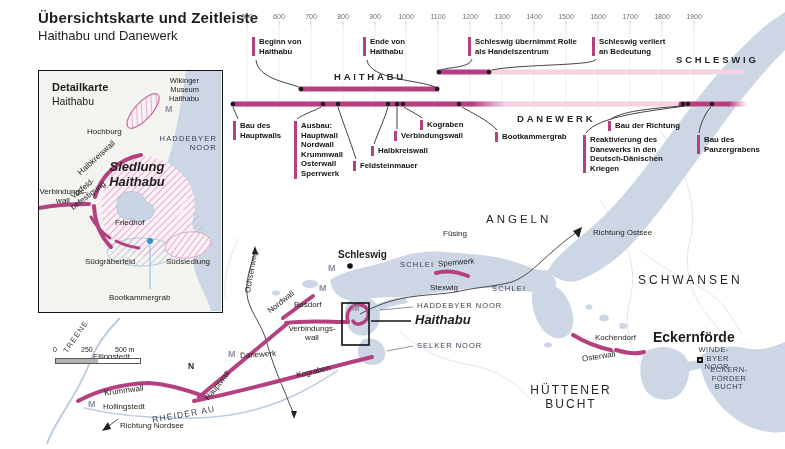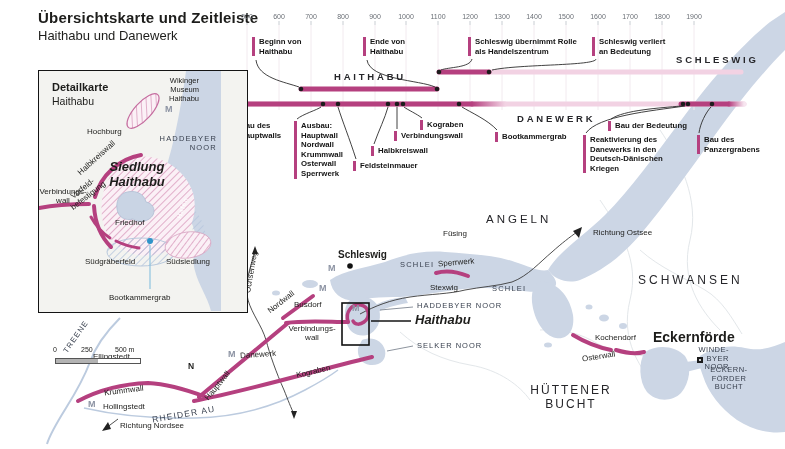--- a/index.html
+++ b/index.html
@@ -13,21 +13,21 @@
   .vil{font-size:8px;}
   .wtr{font-size:7.5px;letter-spacing:1.2px;color:#39414f;}
   .region{font-size:11.5px;letter-spacing:3px;color:#26262a;}
   .bar-lbl{font-size:9.5px;letter-spacing:2.8px;font-weight:bold;color:#26262a;}
   .tick{position:absolute;font-size:7px;color:#6a6f76;width:26px;text-align:center;}
   .ev{position:absolute;border-left:3px solid #b5407f;padding-left:4px;font-size:7.8px;
       font-weight:bold;line-height:9.6px;white-space:pre-line;color:#141414;}
   .mm{position:absolute;font-size:9px;font-weight:bold;color:#8b92a2;}
   #page-title{left:38px;top:9px;font-size:15px;font-weight:bold;letter-spacing:.2px;}
   #page-subtitle{left:38px;top:28px;font-size:13px;}
-  #inset{position:absolute;left:38px;top:70px;width:210px;height:243px;background:#f3f3f0;
+  #inset{position:absolute;left:38px;top:70px;width:185px;height:243px;background:#f3f3f0;
          border:1.6px solid #141414;box-sizing:border-box;}
   #inset .lbl{position:absolute;}
   .scalebar{position:absolute;left:16px;top:287px;width:84px;height:4px;border:1px solid #555;
             background:#fff;}
   .scalebar .half{position:absolute;left:0;top:0;width:50%;height:100%;background:#b3b3b3;}
 </style>
 </head>
 <body>
 
 <div id="stage">
@@ -234,21 +234,21 @@
 Hauptwall
 Nordwall
 Krummwall
 Osterwall
 Sperrwerk</div>
 <div class="ev" style="left:353px;top:161px;">Feldsteinmauer</div>
 <div class="ev" style="left:371px;top:146px;">Halbkreiswall</div>
 <div class="ev" style="left:394px;top:131px;">Verbindungswall</div>
 <div class="ev" style="left:420px;top:120px;">Kograben</div>
 <div class="ev" style="left:495px;top:132px;">Bootkammergrab</div>
-<div class="ev" style="left:608px;top:121px;">Bau der Bedeutung</div>
+<div class="ev" style="left:608px;top:121px;">Bau der Richtung</div>
 <div class="ev" style="left:583px;top:135px;">Reaktivierung des
 Danewerks in den
 Deutsch-Dänischen
 Kriegen</div>
 <div class="ev" style="left:697px;top:135px;">Bau des
 Panzergrabens</div>
 
 <div class="lbl b" style="left:338px;top:249px;font-size:10px;">Schleswig</div>
 <div class="lbl vil" style="left:443px;top:229px;">Füsing</div>
 <div class="lbl wtr" style="left:400px;top:261px;">SCHLEI</div>

